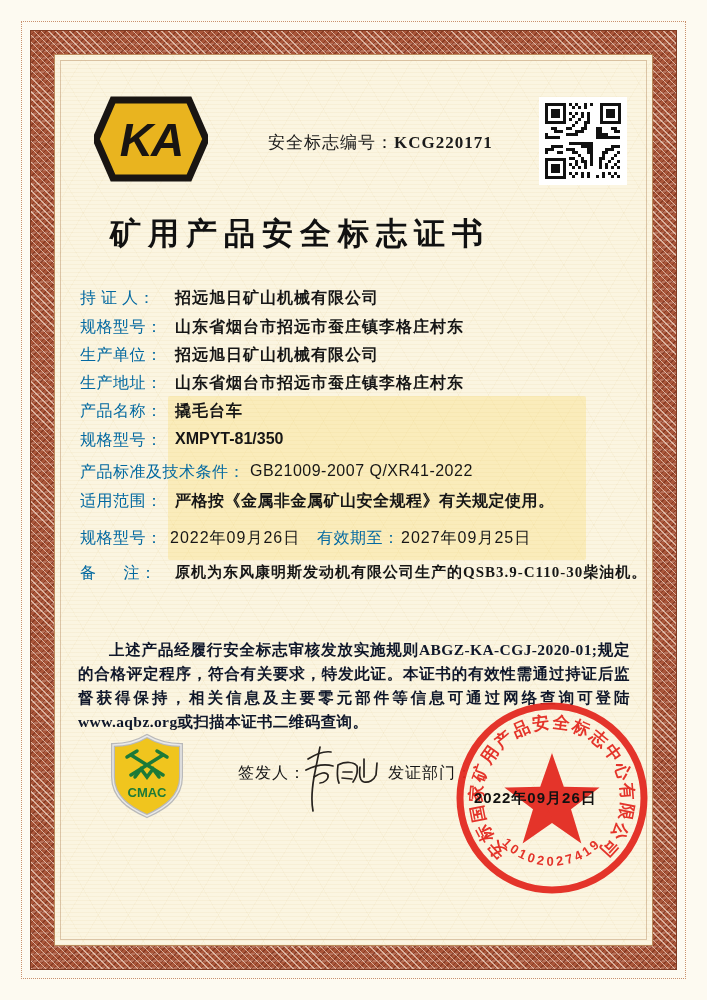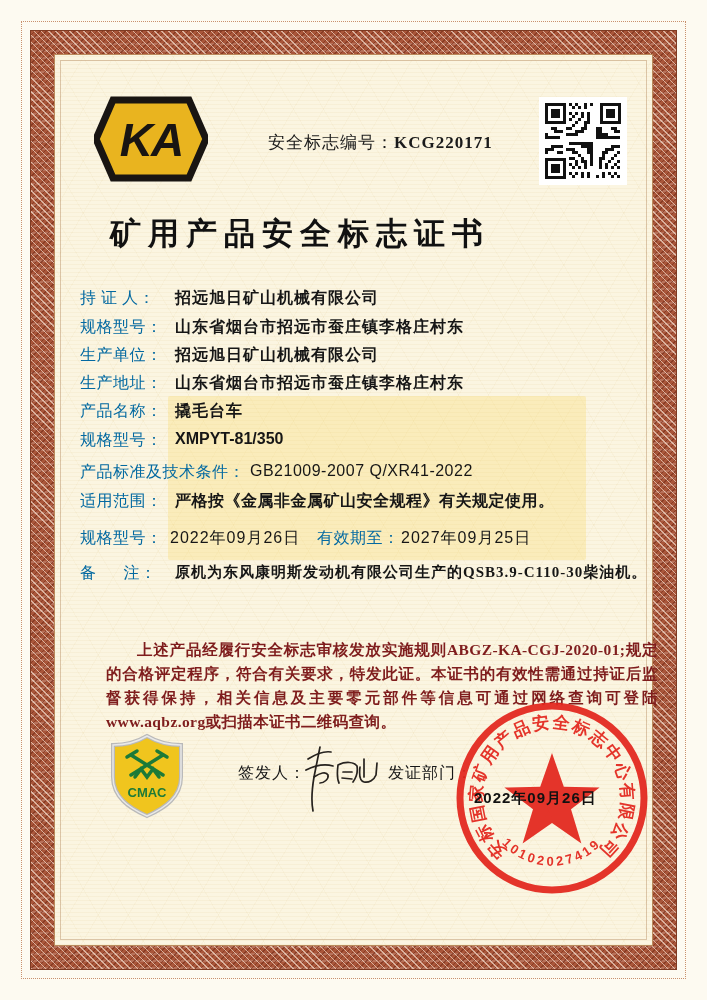--- a/index.html
+++ b/index.html
@@ -29,21 +29,21 @@
   .title{left:0;top:213px;width:600px;text-align:center;font-size:31px;font-weight:900;color:#111;letter-spacing:7px;}
 
   
   .highlight{left:168px;top:396px;width:418px;height:164px;background:rgba(250,218,110,.33);border-radius:2px;}
   .row-label{position:absolute;left:80px;font-size:16px;color:#0369a1;white-space:pre;letter-spacing:.5px;}
   .row-value{position:absolute;left:175px;font-size:16px;font-weight:700;color:#161616;white-space:nowrap;letter-spacing:1px;}
   .sans{font-family:Liberation Sans, sans-serif;}
   .scope{font-weight:600;letter-spacing:.5px;text-align:right;}
 
   
-  .statement{left:78px;top:638px;width:552px;font-size:15.5px;font-weight:600;line-height:1.55;color:#7f1d1d;text-align:justify;text-indent:2em;letter-spacing:.4px;margin-left:28px;}
+  .statement{left:78px;top:638px;width:552px;font-size:15.5px;font-weight:600;line-height:1.55;color:#0f172a;text-align:justify;text-indent:2em;letter-spacing:.4px;}
 
   
   .signer-label,.dept-label{font-size:16px;color:#161616;letter-spacing:1px;}
   .seal-date{left:474px;top:789px;font-size:15px;font-weight:700;color:#111;font-family:"Liberation Sans",sans-serif;letter-spacing:1px;z-index:5;}
   .seal-wrap{left:452px;top:698px;width:200px;height:200px;z-index:4;opacity:.93;}
 </style>
 </head>
 <body>
 
 <div class="abs dotted-frame"></div>

